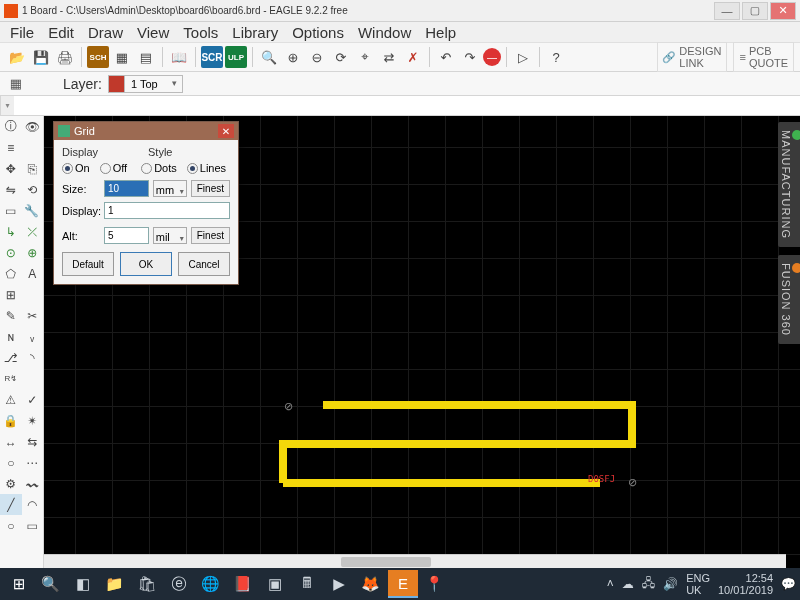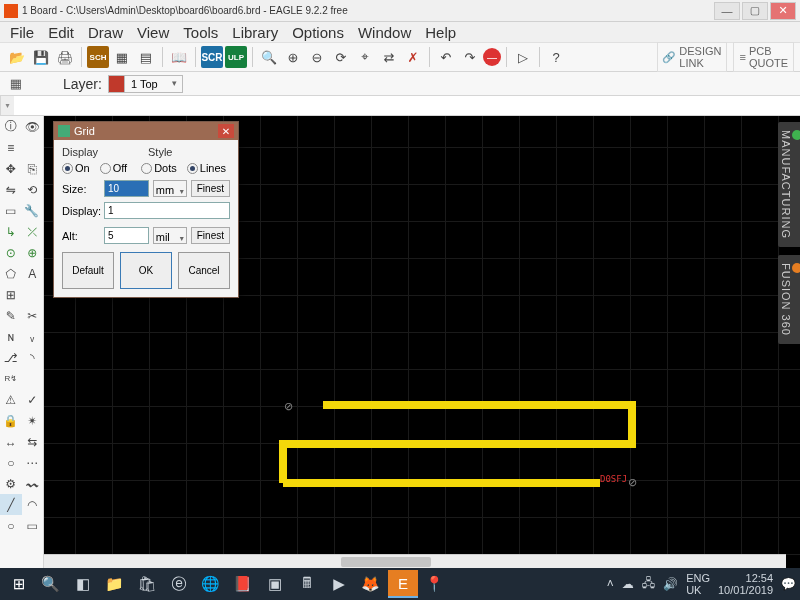--- a/index.html
+++ b/index.html
@@ -78,21 +78,21 @@
 .radio { width: 11px; height: 11px; border: 1px solid #888; border-radius: 50%; display: inline-flex; align-items: center; justify-content: center; }
 .radio.on::after { content: ""; width: 5px; height: 5px; background: #346; border-radius: 50%; }
 .dlg-row { display: flex; align-items: center; gap: 4px; margin-bottom: 5px; font-size: 10px; }
 .dlg-row .lbl { width: 38px; }
 .dlg-row input.txt { flex: 1; min-width: 0; height: 17px; border: 1px solid #8aa; padding: 0 3px; font-size: 10px; }
 .dlg-row input.txt.sel { background: #2a6fb5; color: #fff; }
 .dlg-row .unit { width: 34px; height: 17px; border: 1px solid #aaa; font-size: 10px; padding: 0 2px; display:flex;align-items:flex-end;justify-content:space-between; }
 .dlg-row .unit::after { content:"▾"; font-size:8px; color:#666; }
 .dlg-row .btn-finest { height: 17px; padding: 0 5px; border: 1px solid #aaa; background: #eee; font-size: 10px; display:flex;align-items:center; }
 .dlg-btns { display: flex; gap: 6px; margin-top: 8px; justify-content: space-between; }
-.dlg-btns button { flex: 1; height: 37px; border: 1px solid #999; background: #eee; font-size: 10px; }
+.dlg-btns button { flex: 1; height: 24px; border: 1px solid #999; background: #eee; font-size: 10px; }
 .dlg-btns button.ok { border: 1px solid #3a7ab5; }
 
 
 .taskbar { position: absolute; left: 0; right: 0; bottom: 0; height: 32px; background: #1f2a36; display: flex; align-items: center; padding: 0 4px; gap: 2px; }
 .tb-item { width: 30px; height: 28px; display: flex; align-items: center; justify-content: center; font-size: 15px; color: #cfd6dd; }
 .tb-item.win { color: #fff; }
 .tb-item.active { border-bottom: 2px solid #6fb1e4; }
 .tb-right { margin-left: auto; display: flex; align-items: center; gap: 8px; color: #cfd6dd; font-size: 9px; }
 .tb-clock { text-align: right; line-height: 1.1; }
 .tray-ico { font-size: 12px; }
@@ -262,21 +262,21 @@
   </div>
 
   <div class="canvas-wrap">
     <div class="canvas-grid"></div>
     <svg class="yellow-path" style="left:0;top:0" width="760" height="440">
       <polyline points="239,367 239,328 588,328 588,289 279,289"></polyline>
       <polyline points="239,367 556,367"></polyline>
     </svg>
     <div class="origin-mark" style="left:240px;top:284px">⊘</div>
     <div class="origin-mark" style="left:584px;top:360px">⊘</div>
-    <div class="canvas-txt" style="left:556px;top:358px">D0SFJ</div>
+    <div class="canvas-txt" style="left:544px;top:358px">D0SFJ</div>
 
     <div class="right-tabs">
       <div class="vtab"><span class="dot" style="background:#3fb24f"></span><span>MANUFACTURING</span></div>
       <div class="vtab"><span class="dot" style="background:#e67e22"></span><span>FUSION 360</span></div>
     </div>
 
     <div class="hscroll">
         <div class="hscroll-thumb"></div>
       </div>
   </div>

